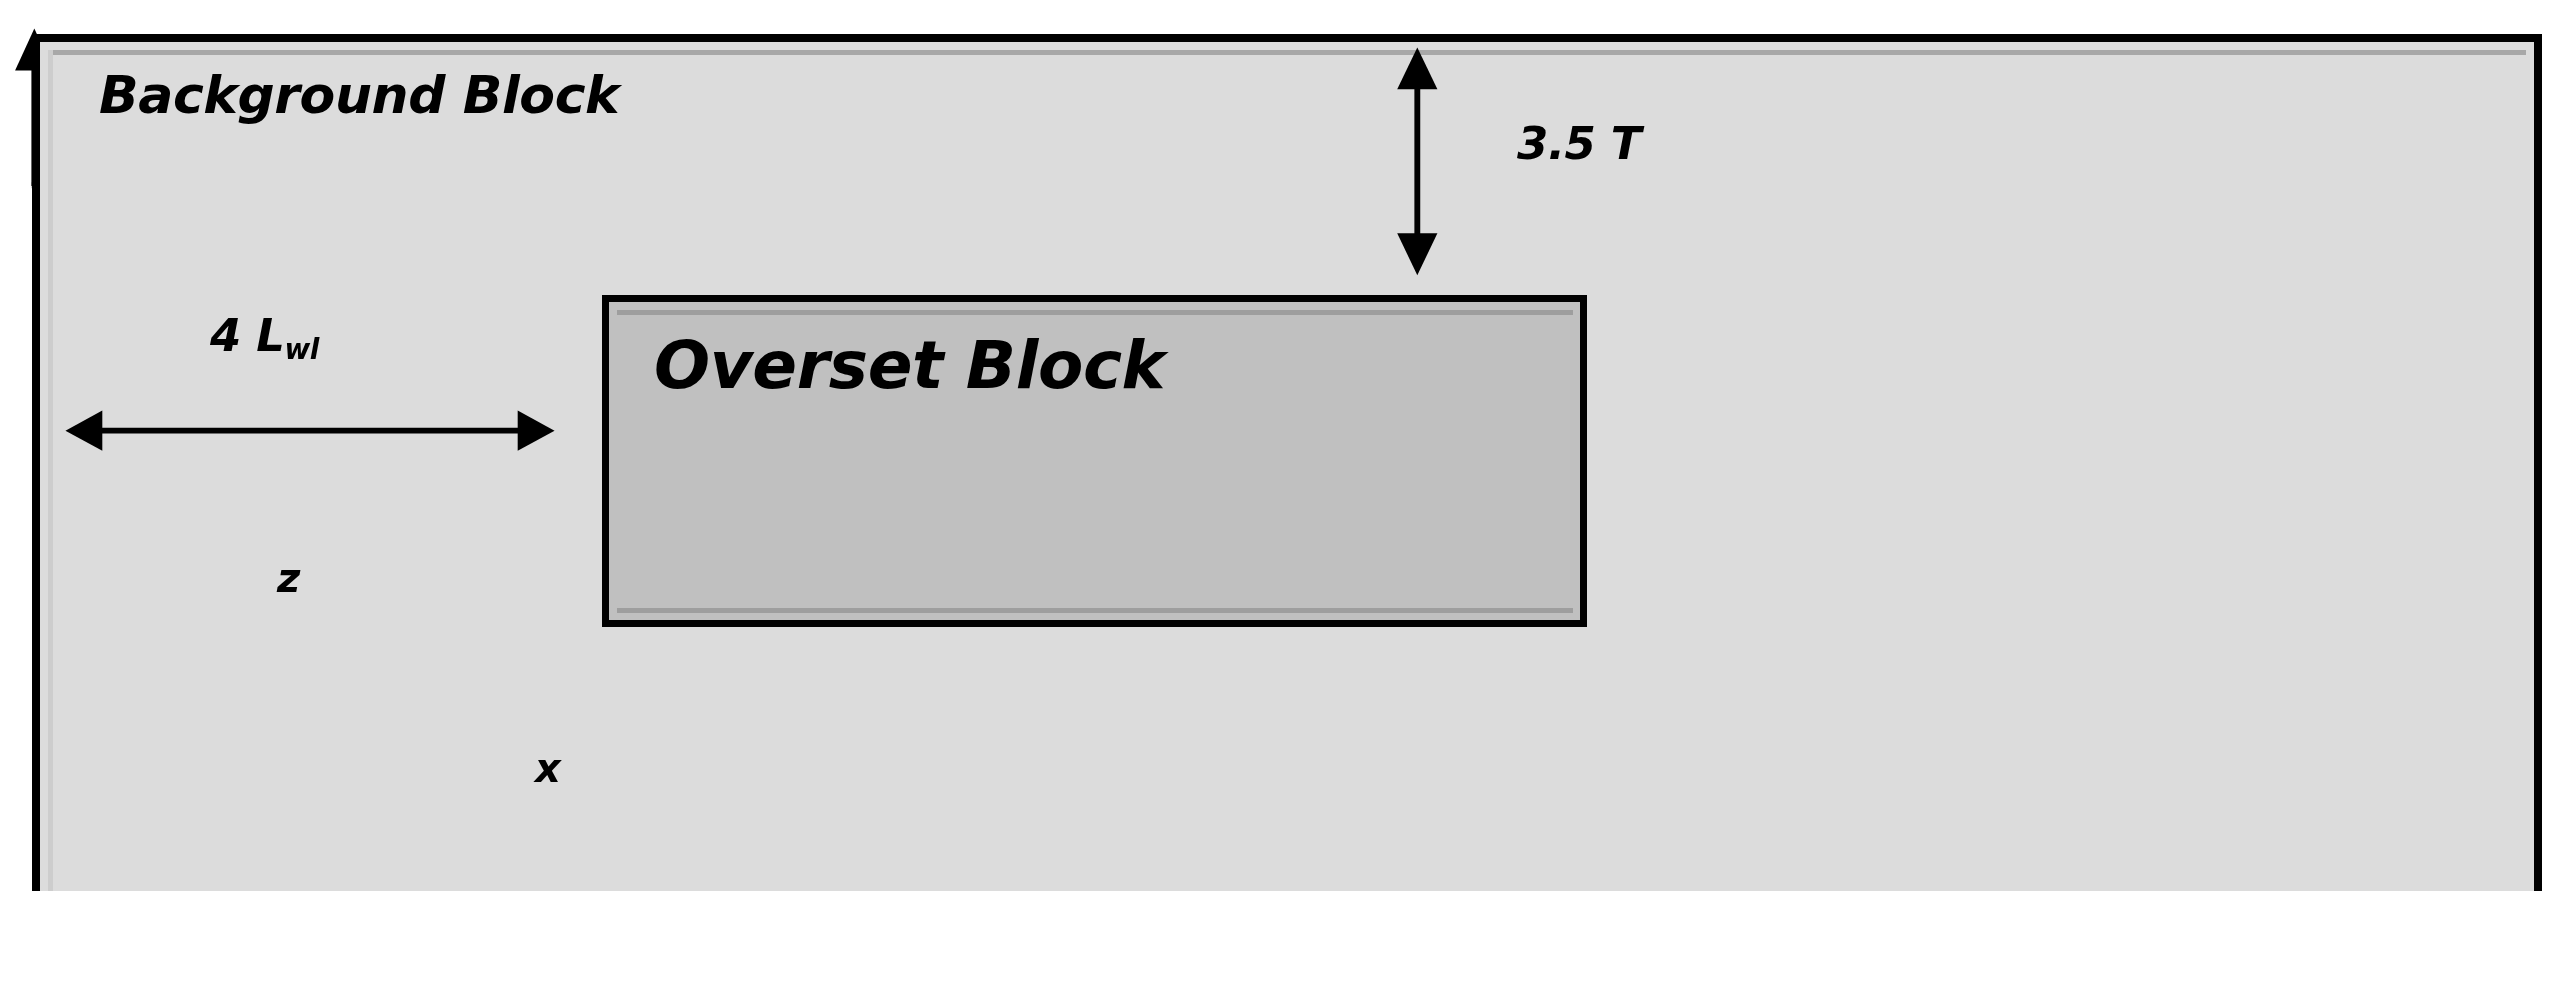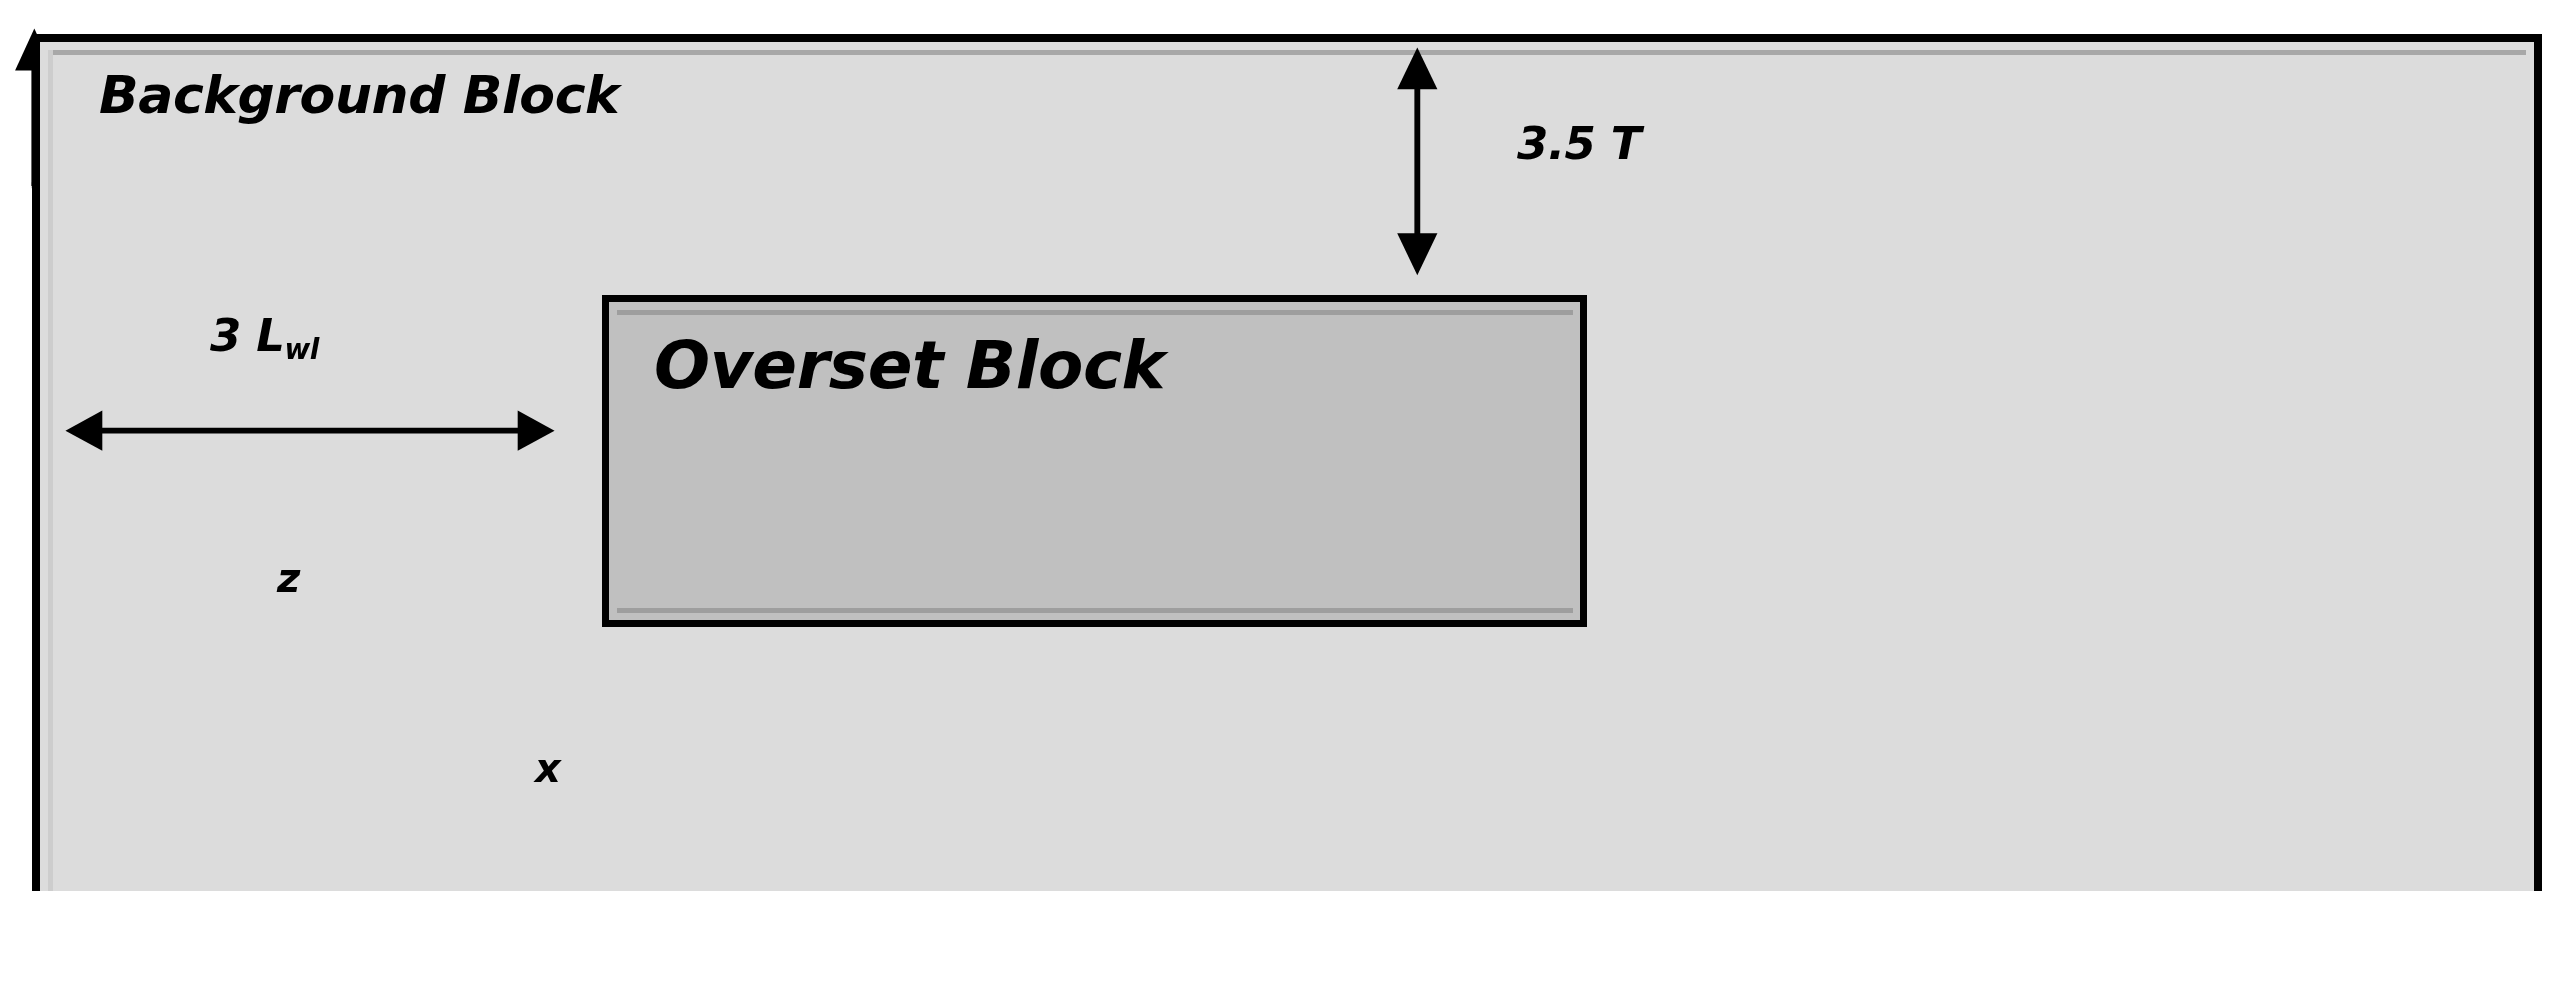--- a/index.html
+++ b/index.html
@@ -155,21 +155,21 @@
   <div class="overset-block">
     <div class="overset-bevel-top"></div>
     <div class="overset-bevel-bottom"></div>
   </div>
 
   
   <div class="label label-overset-block">Overset Block</div>
 
   
   <div class="label label-dim-h">
-    <span>3 L</span><span class="sub">wl</span>
+    <span>4 L</span><span class="sub">wl</span>
   </div>
 
   
   <svg class="arrow-svg arrow-h-dim" width="520" height="67" viewBox="0 0 620 80">
     <line x1="30" y1="33" x2="590" y2="33" stroke="#000000" stroke-width="7"></line>
     <polygon points="18,33 62,9 62,57" fill="#000000"></polygon>
     <polygon points="602,33 558,9 558,57" fill="#000000"></polygon>
   </svg>
 
   

